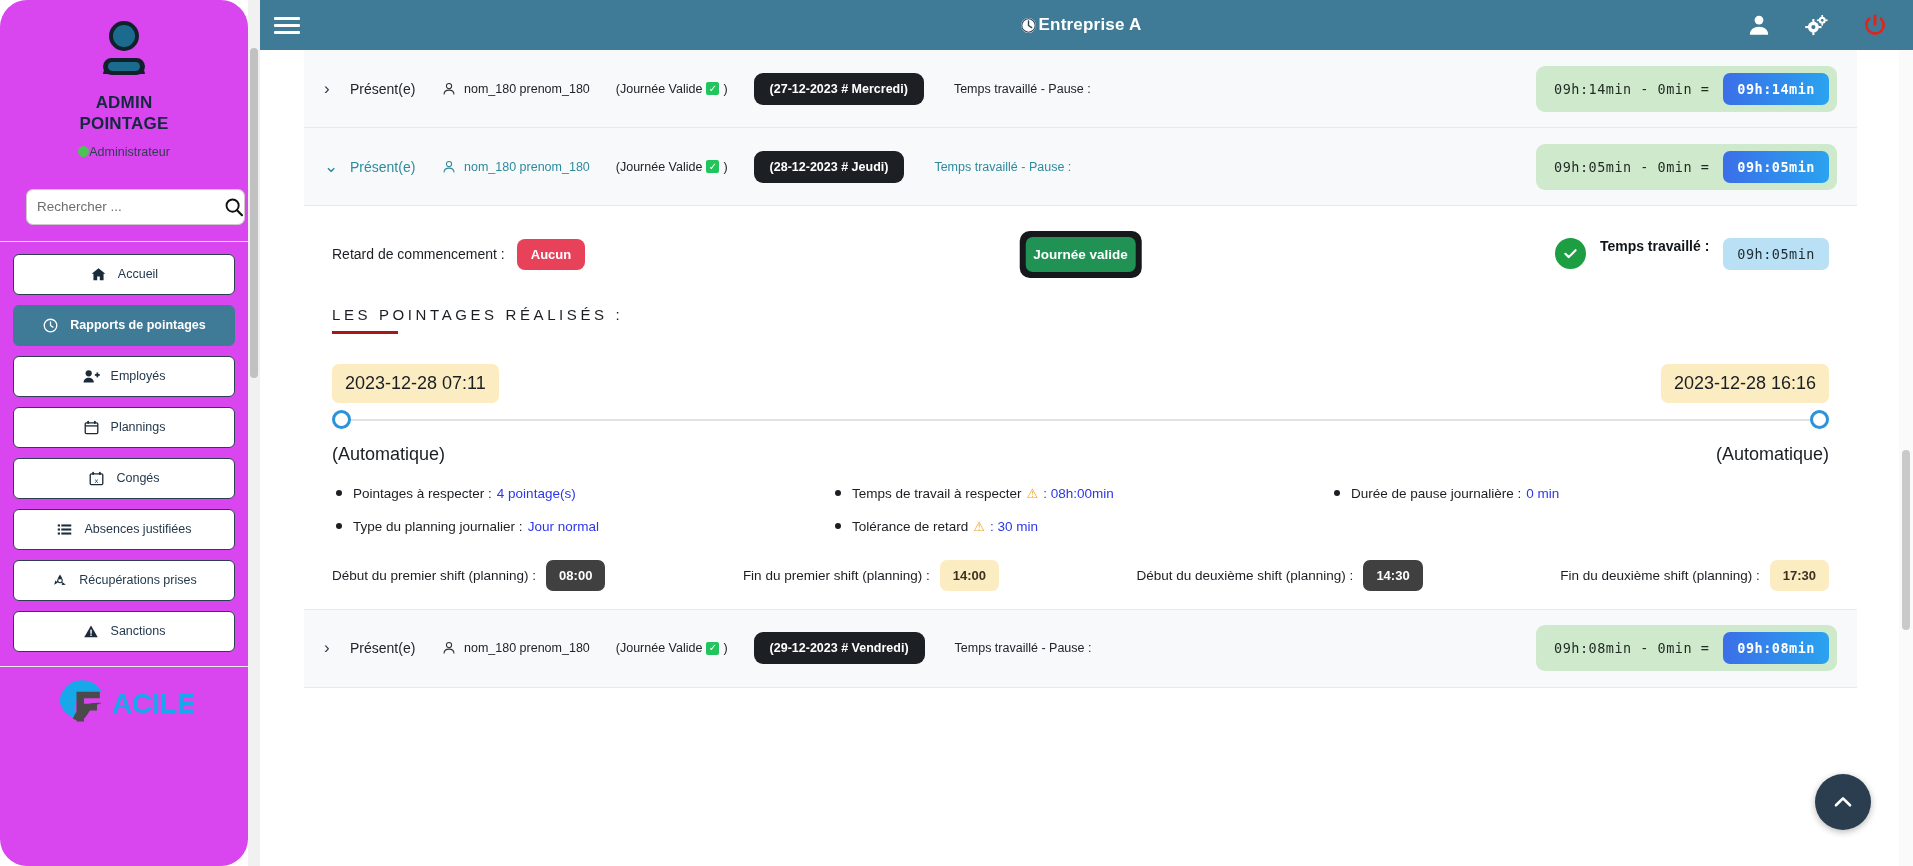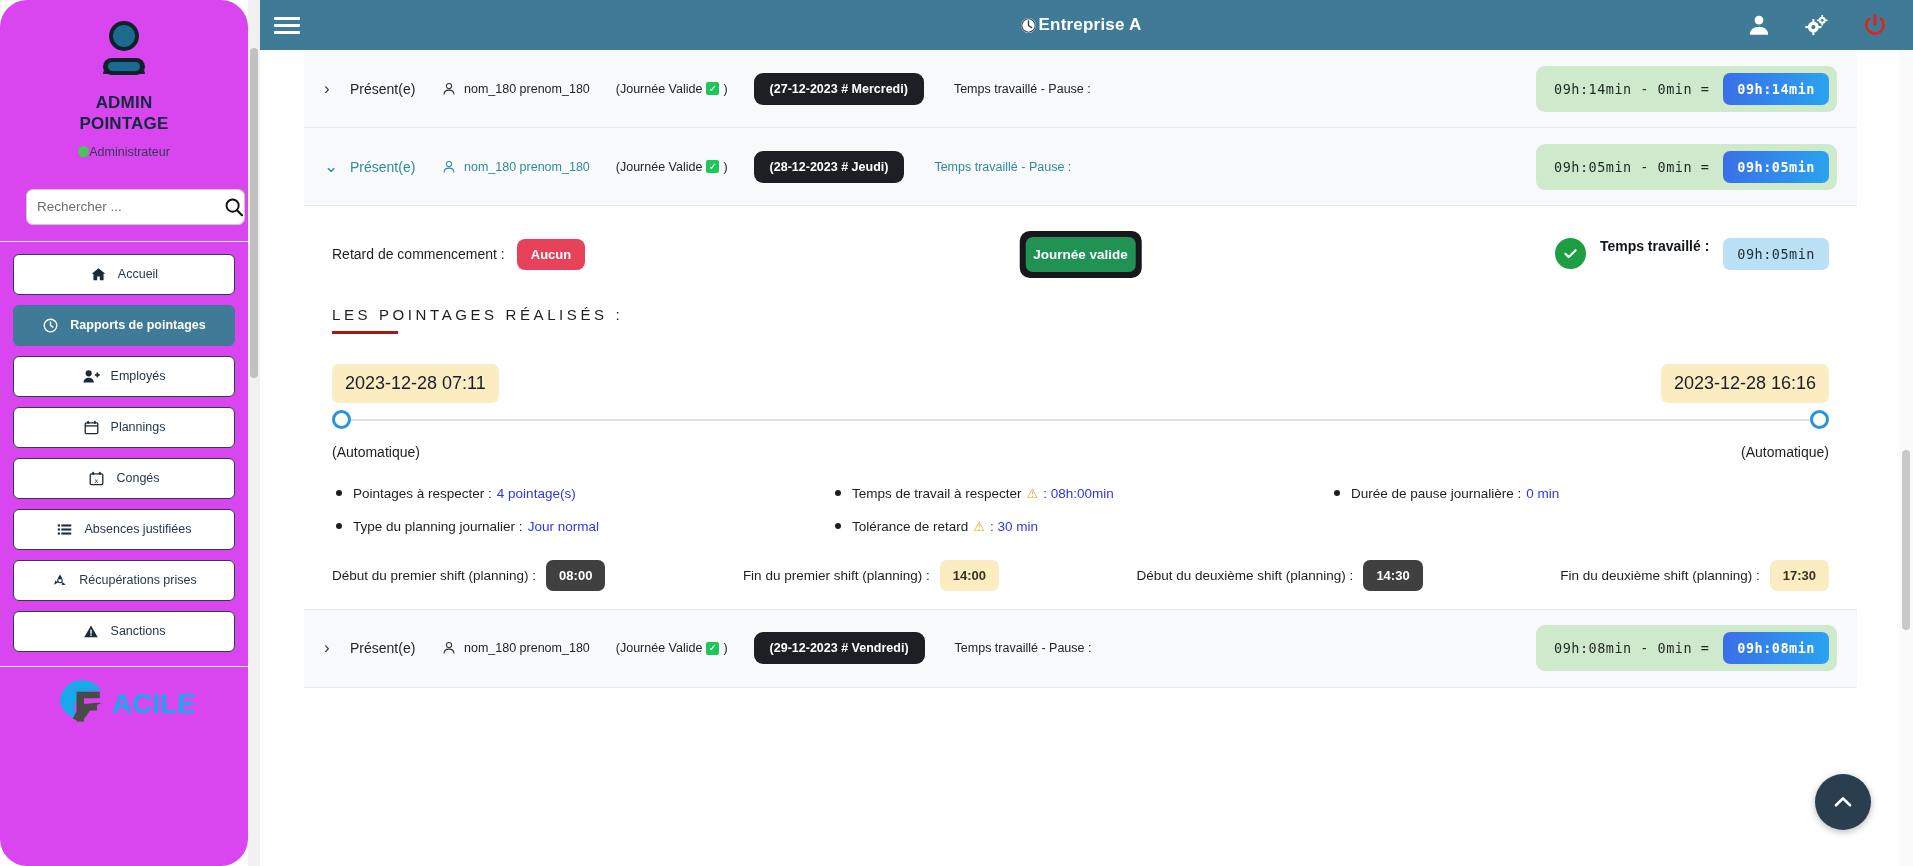--- a/index.html
+++ b/index.html
@@ -171,21 +171,21 @@
   .tl-chip.right { right: 0; }
   .tl-line {
     position: absolute; top: 55px; left: 10px; right: 10px; height: 2px; background: #dfe3e6;
   }
   .tl-node {
     position: absolute; top: 46px; width: 19px; height: 19px; border-radius: 50%;
     border: 3px solid #2a93dc; background: #fff;
   }
   .tl-node.left { left: 0; }
   .tl-node.right { right: 0; }
-  .tl-sub { position: absolute; top: 80px; font-size: 14px; color: #1b1f23; }
+  .tl-sub { position: absolute; top: 80px; font-size: 18px; color: #1b1f23; }
   .tl-sub.left { left: 0; }
   .tl-sub.right { right: 0; }
 
   
   .bullets { display: flex; margin-top: 6px; }
   .bullet-col { flex: 1; display: flex; flex-direction: column; gap: 18px; }
   .bullet-col:nth-child(2) { flex: 1.0; }
   .bullet {
     position: relative; padding-left: 21px; font-size: 13.5px; color: #1b1f23;
     display: flex; align-items: center; gap: 5px;

